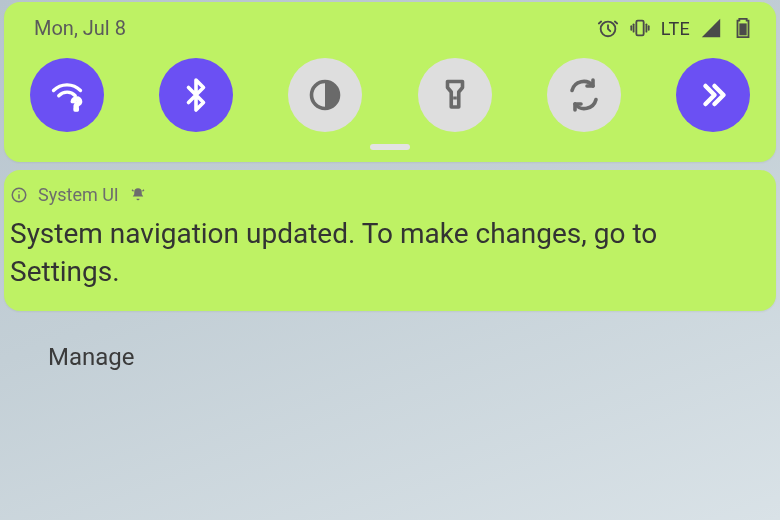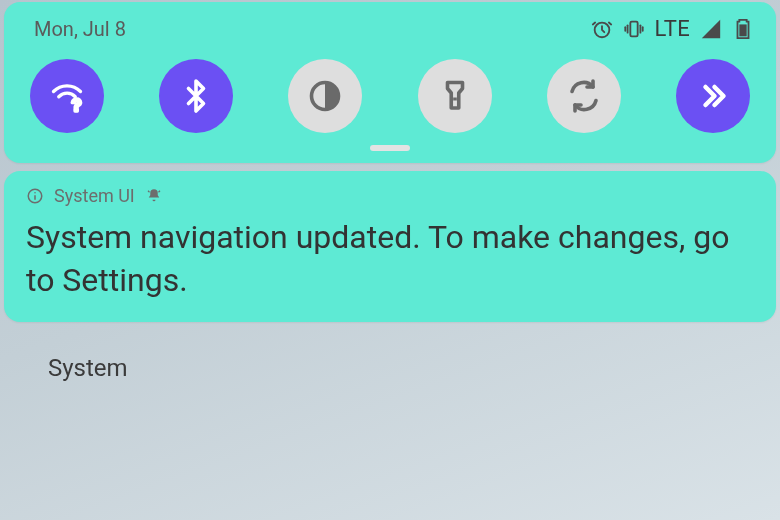--- a/index.html
+++ b/index.html
@@ -2,53 +2,53 @@
 <html><head>
   <meta charset="utf-8">
   <style>
     * { margin:0; padding:0; box-sizing:border-box; -webkit-font-smoothing:antialiased; }
     html,body { width:780px; height:520px; overflow:hidden; font-family:Roboto,"Helvetica Neue",Arial,sans-serif; }
     body {
       background:linear-gradient(160deg,#b7c4ce 0%,#c3cfd6 45%,#d9e2e7 100%);
       padding:0 4px;
     }
     .panel {
-      background:#5eead4;
+      background:#bef264;
       border-radius:16px;
       box-shadow:0 1px 2px rgba(0,0,0,.06);
       margin-bottom:8px;
     }
     
     .status-row {
       display:flex; align-items:center; justify-content:space-between;
       padding:14px 22px 4px 30px;
       font-size:20px; color:#5b5b5b;
     }
-    .status-right { display:flex; align-items:center; gap:10px; font-size:22px; color:#3a3a3a;justify-content:flex-end; }
+    .status-right { display:flex; align-items:center; gap:10px; font-size:18px; color:#3a3a3a;justify-content:flex-end; }
     .status-right .lbl { letter-spacing:.3px; }
     
     .tiles {
       display:flex; justify-content:space-between; align-items:center;
       padding:14px 26px 8px 26px;
     }
     .tile {
       width:74px; height:74px; border-radius:50%;
       display:flex; align-items:center; justify-content:center;
       cursor:pointer; flex:0 0 74px;
     }
     .tile.on  { background:#6b50f3; color:#fff; }
     .tile.off { background:#dedede; color:#6a6a6a; }
     .tile svg { width:36px; height:36px; display:block; }
     .handle-row { display:flex; justify-content:center; padding:4px 0 12px 0; }
     .handle { width:40px; height:6px; border-radius:4px; background:#e3e3e3; }
     
-    .notif { padding:14px 22px 20px 22px; }
+    .notif { padding:14px 22px 20px 6px; }
     .notif-head { display:flex; align-items:center; gap:10px; color:#6d6d6d; font-size:18px; }
     .notif-body {
-      color:#333; font-size:32px; line-height:1.35;
+      color:#333; font-size:28px; line-height:1.35;
       margin-top:10px;
     }
     
     .footer {
       display:flex; justify-content:space-between; align-items:center;
       padding:24px 44px 0 44px;
       font-size:24px; color:#3b3b3b;
     }
     .footer span { cursor:pointer; }
     
@@ -167,14 +167,14 @@
           <path d="M12 3a5 5 0 0 0-5 5v3l-2 3h14l-2-3V8a5 5 0 0 0-5-5z"></path>
           <path d="M10 17a2 2 0 0 0 4 0h-4z"></path>
           <path d="M4 5l2 2M20 5l-2 2" stroke="#6d6d6d" stroke-width="1.6" fill="none"></path>
         </svg>
     </span>
   </div>
   <div class="notif-body">System navigation updated. To make changes, go to Settings.</div>
 </div>
 
 <div class="footer">
-  <span>System</span>
+  <span>Manage</span>
 </div>
 
 </body></html>

